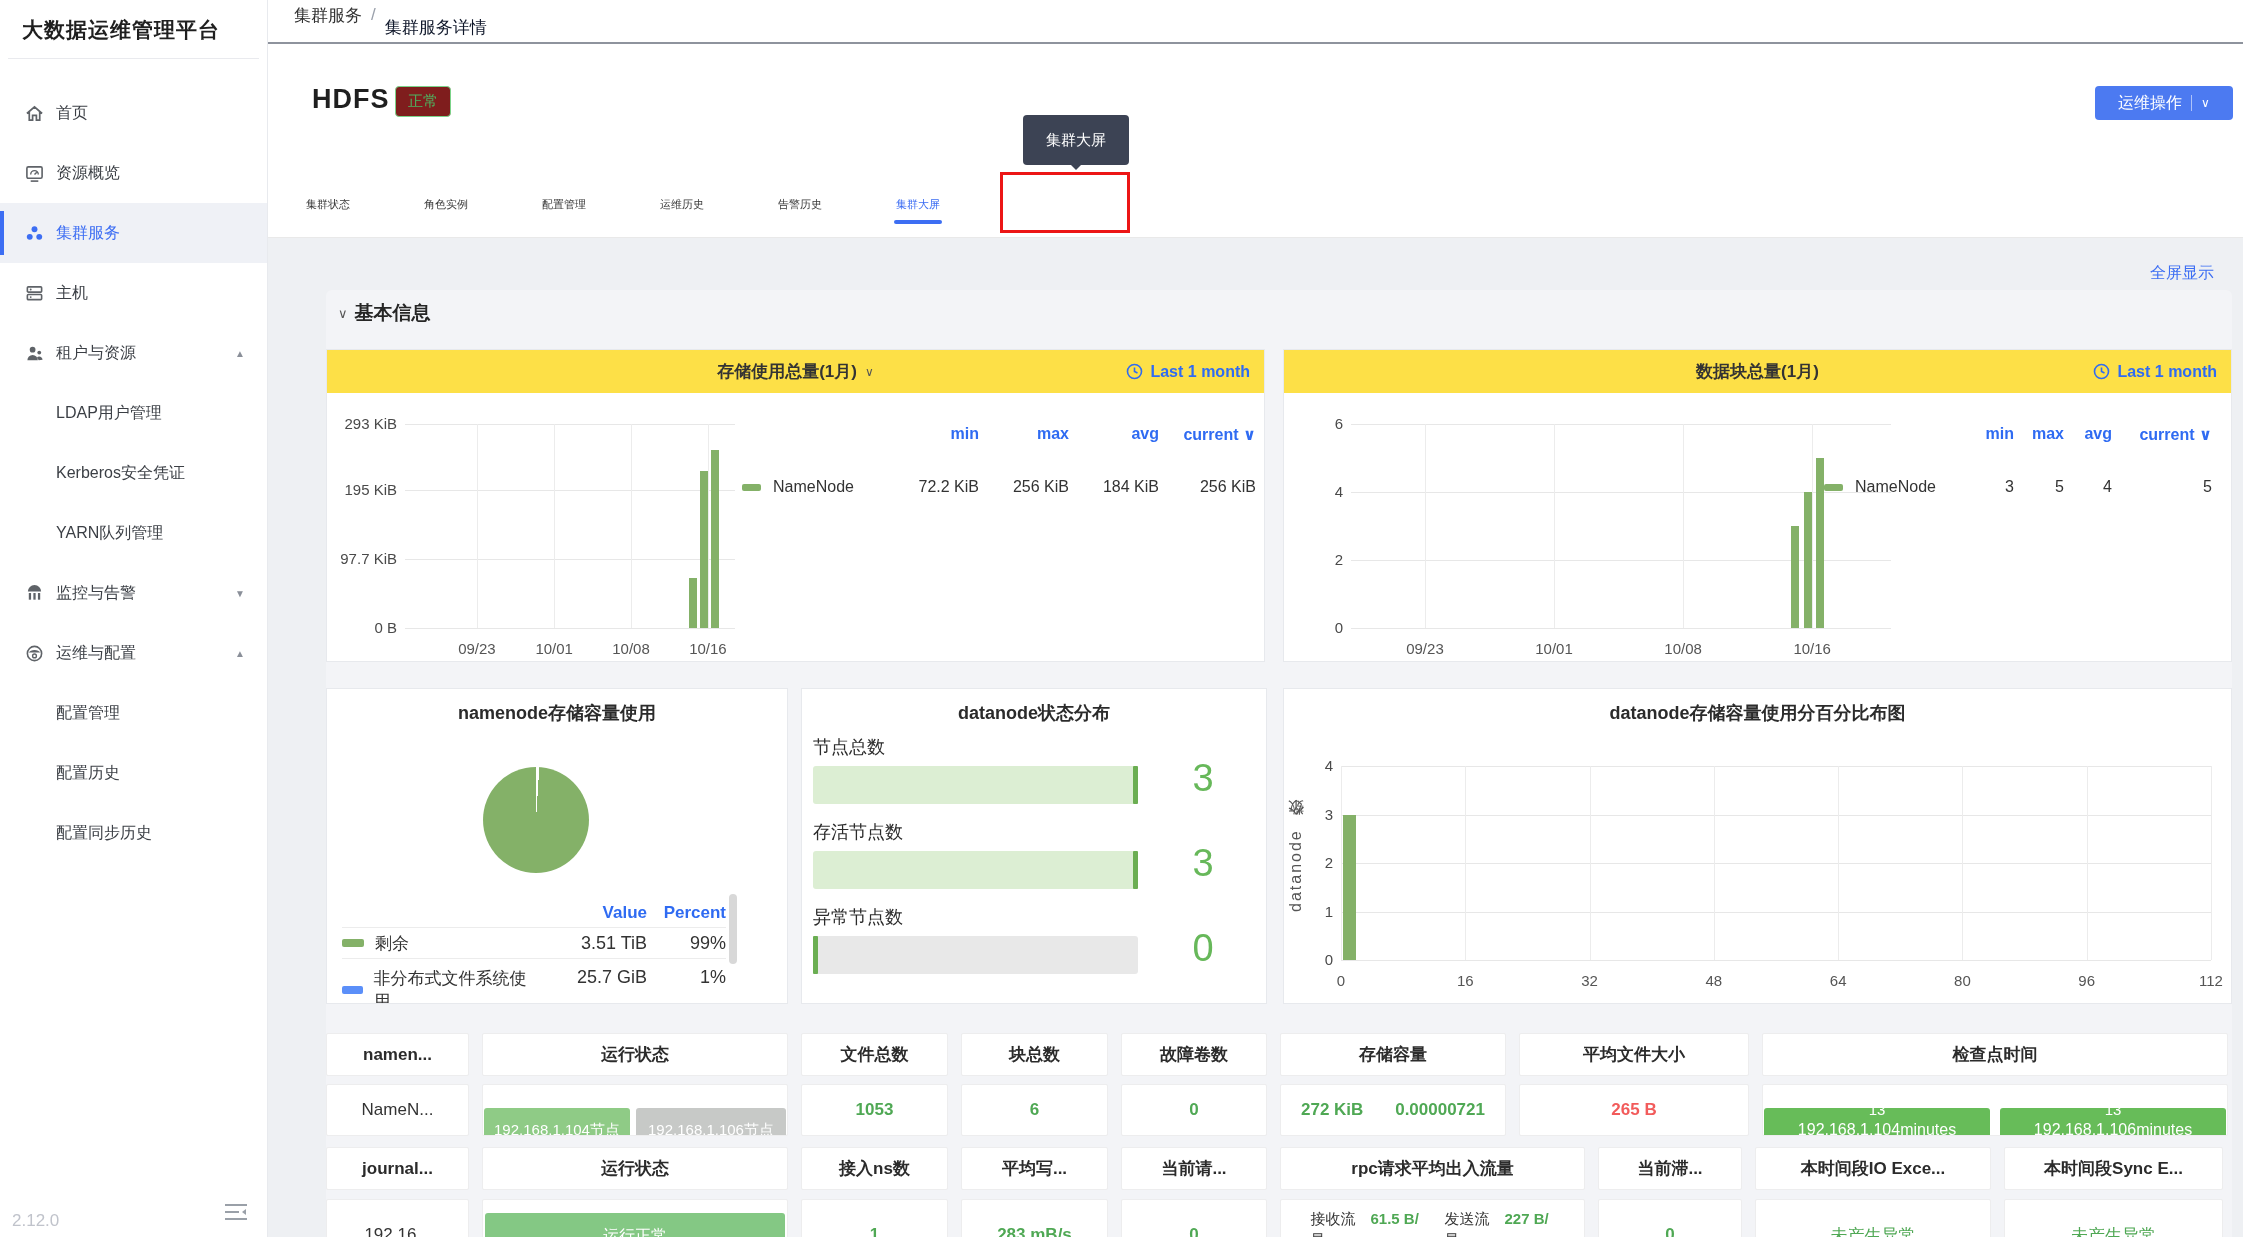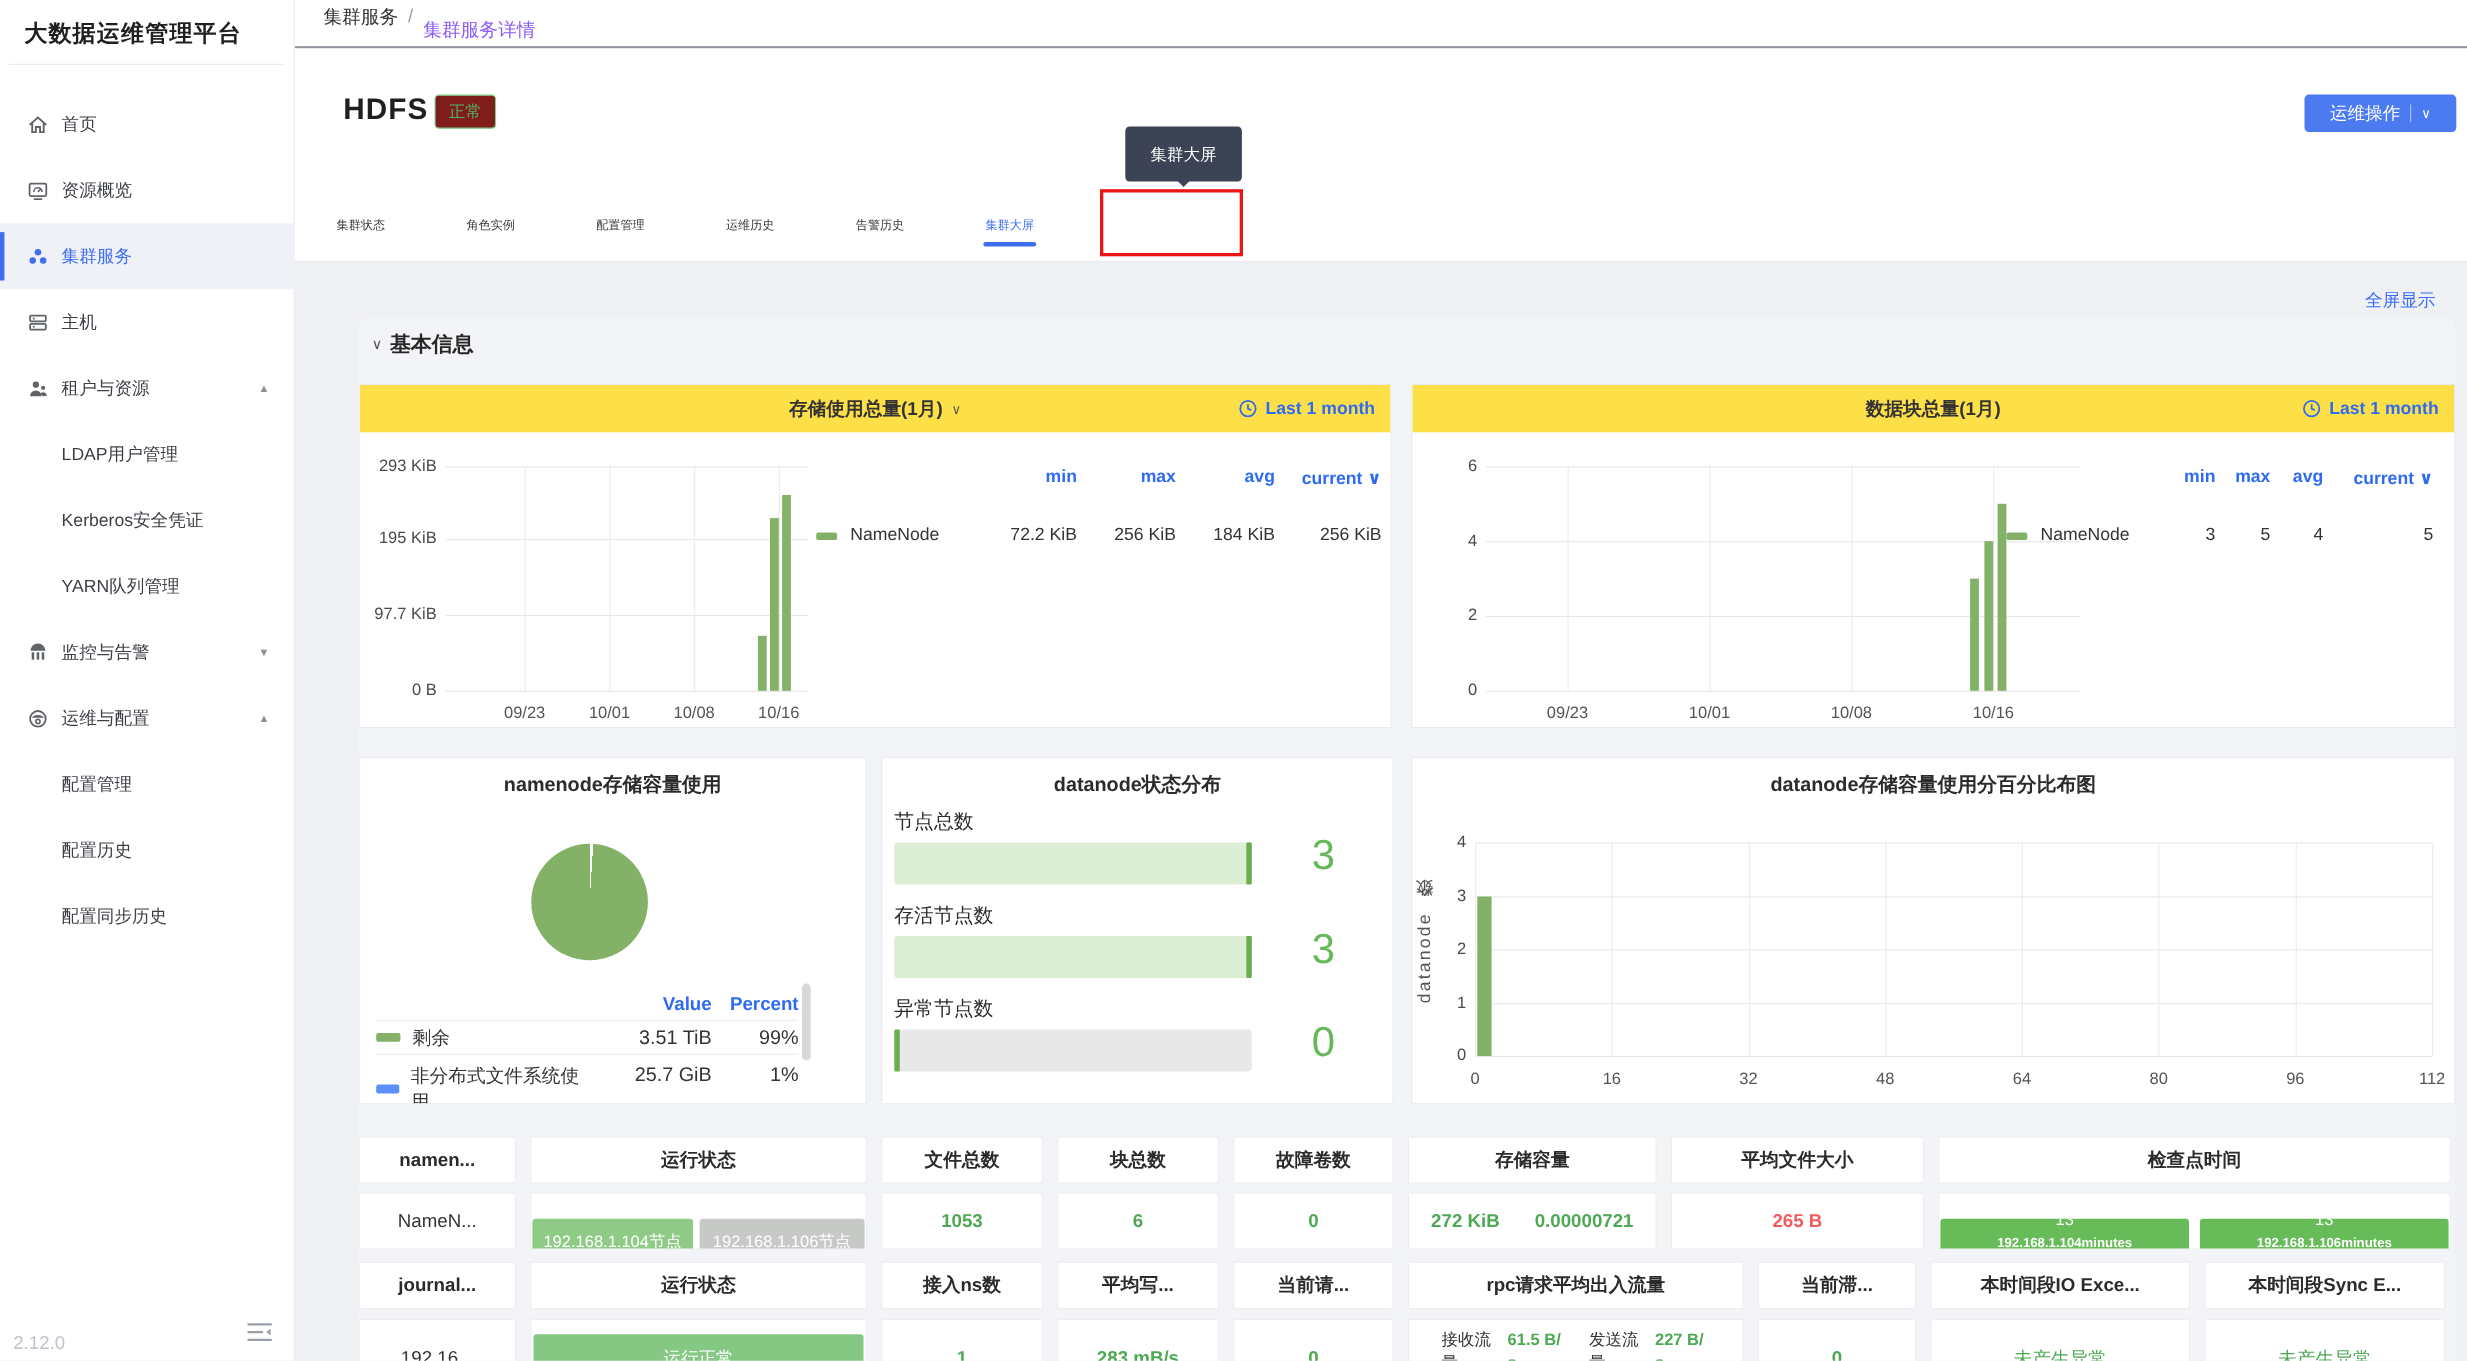--- a/index.html
+++ b/index.html
@@ -20,21 +20,21 @@
   .sb-item.active::before { content:""; position:absolute; left:0; top:8px; bottom:8px; width:4px; background:#3d6ef3; }
   .sb-caret { position:absolute; right:22px; font-size:10px; color:#8a8f99; }
   .sb-footer-version { position:absolute; left:12px; bottom:6px; font-size:17px; color:#c0c3cb; }
   .sb-collapse { position:absolute; right:18px; bottom:10px; cursor:pointer; }
 
   
   #breadcrumb-bar { position:absolute; left:268px; top:0; width:1975px; height:42px; background:#fff; }
   #breadcrumb { position:absolute; left:26px; top:2px; height:26px; display:flex; align-items:center; gap:9px; font-size:17px; }
   #breadcrumb .bc1 { color:#333; cursor:pointer; }
   #breadcrumb .bc-sep { color:#9aa0ab; }
-  #breadcrumb .bc2 { color:#8b5cf6;margin-top:24px; }
+  #breadcrumb .bc2 { color:#0f172a;margin-top:24px; }
   #dark-line { position:absolute; left:268px; top:42px; width:1975px; height:2px; background:#8e939d; }
   #page-header { position:absolute; left:268px; top:44px; width:1975px; height:194px; background:#fff; border-bottom:1px solid #e9e9e9; }
 
   #service-title { position:absolute; left:44px; top:40px; font-size:27px; font-weight:bold; color:#1f1f1f; letter-spacing:1px; }
   #status-badge { position:absolute; left:127px; top:42px; padding:5px 12px; border:1px solid #7bd389; color:#4fb25f; background:#7f1d1d; border-radius:4px; font-size:15px; }
   #ops-button { position:absolute; left:1827px; top:42px; width:138px; height:34px; background:#4c7af1; color:#fff; border:none; border-radius:4px; font-size:16px; display:flex; align-items:center; justify-content:center; gap:9px; cursor:pointer; font-family:inherit; }
   #ops-button .btn-divider { width:1px; height:16px; background:rgba(255,255,255,.55); }
   #ops-button .btn-caret { font-size:12px; line-height:1; }
 
   #tabs { position:absolute; left:38px; top:153px; display:flex; gap:74px; }
@@ -99,21 +99,21 @@
   .tcell { background:#fff; border:1px solid #ededee; border-radius:2px; display:flex; align-items:center; justify-content:center; overflow:hidden; }
   .tcell.hdr { font-size:17px; font-weight:bold; color:#2b2b2b; }
   .v-plain { font-size:17px; color:#333; }
   .v-green { font-size:17px; font-weight:bold; color:#4fa854; }
   .v-red { font-size:17px; font-weight:bold; color:#f25b5b; }
   .chip { border-radius:3px; color:#fff; font-size:15px; line-height:19px; text-align:center; display:flex; align-items:center; justify-content:center; overflow:hidden; word-break:break-all; padding:0 5px;margin-top:39px; }
   .chip-lt-green { background:#8fcb86; width:146px; height:44px; }
   .chip-gray { background:#c7c9c7; width:150px; height:44px; }
   .chip-md-green { background:#67bc59; width:226px; height:44px; flex-direction:column; }
   .chip-md-green span { line-height:20px; flex:none; }
-  .chip-md-green .mid { font-size:12px; font-weight:bold; }
+  .chip-md-green .mid { font-size:16px; font-weight:normal; }
   .chip-ok { background:#84c884; width:100%; height:44px; margin:0 2px; font-size:16px; }
   .rpc-group { display:flex; gap:8px; align-items:flex-start; }
   .rpc-label { width:52px; font-size:15px; color:#333; line-height:21px; word-break:break-all; }
   .rpc-value { width:50px; font-size:15px; font-weight:bold; color:#4fa854; line-height:21px; word-break:break-all; }
 </style>
 </head>
 <body>
 
 <div id="stage">
 

